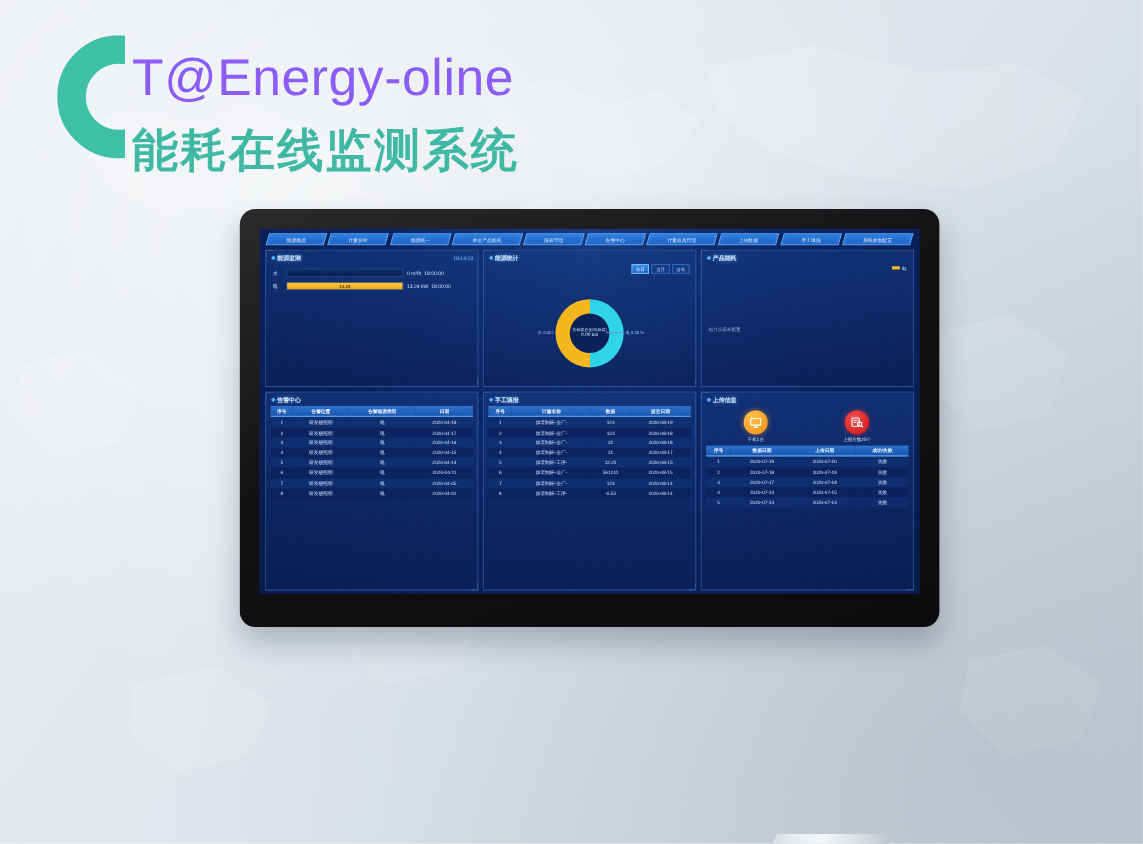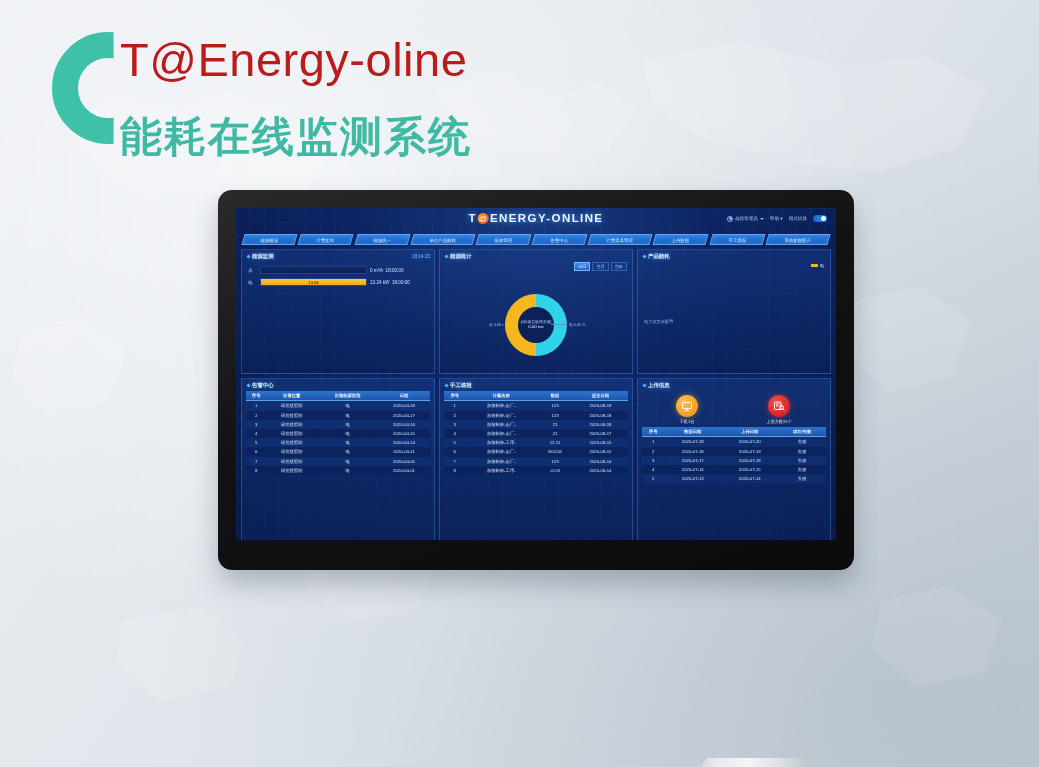--- a/index.html
+++ b/index.html
@@ -32,22 +32,22 @@
     width: 62px; height: 112px;
   }
   .brand-mark .ring {
     position: absolute; left: 0; top: 0;
     width: 112px; height: 112px;
     border-radius: 50%;
     border: 26px solid #3fc1a8;
     clip-path: polygon(0 0, 55% 0, 55% 100%, 0 100%);
   }
   .brand-title {
-    position: absolute; left: 68px; top: 12px;
-    font-size: 47px; font-weight: 400; color: #b91c1c;
+    position: absolute; left: 68px; top: 22px;
+    font-size: 47px; font-weight: 400; color: #8b5cf6;
     letter-spacing: .5px; line-height: 1;
   }
   .brand-sub {
     position: absolute; left: 68px; top: 92px;
     font-size: 42px; font-weight: 700; color: #3fb9a4;
     letter-spacing: 2px; line-height: 1;
   }
 
   
   .monitor { position: absolute; left: 218px; top: 190px; width: 636px; height: 380px; }
@@ -297,33 +297,20 @@
   <div class="brand-title">T@Energy-oline</div>
   <div class="brand-sub">能耗在线监测系统</div>
 </div>
 
 <div class="monitor">
   <div class="bezel">
     <div class="screen">
 
       <div class="dash">
 
-        <div class="topbar">
-          <div class="dash-logo"><span>T</span><span class="at">@</span><span>ENERGY-ONLINE</span></div>
-          <div class="topbar-right">
-            <div class="user-chip">
-              <span class="user-ico"></span>
-              <span>超级管理员</span>
-              <span class="caret"></span>
-            </div>
-            <span>帮助 ▾</span>
-            <span>模式切换</span>
-            <span class="toggle"></span>
-          </div>
-        </div>
 
         <div class="navbar">
           <div class="nav-btn">
               <span>能源概况</span>
             </div>
           <div class="nav-btn">
               <span>计量实时</span>
             </div>
           <div class="nav-btn">
               <span>能源统一</span>

